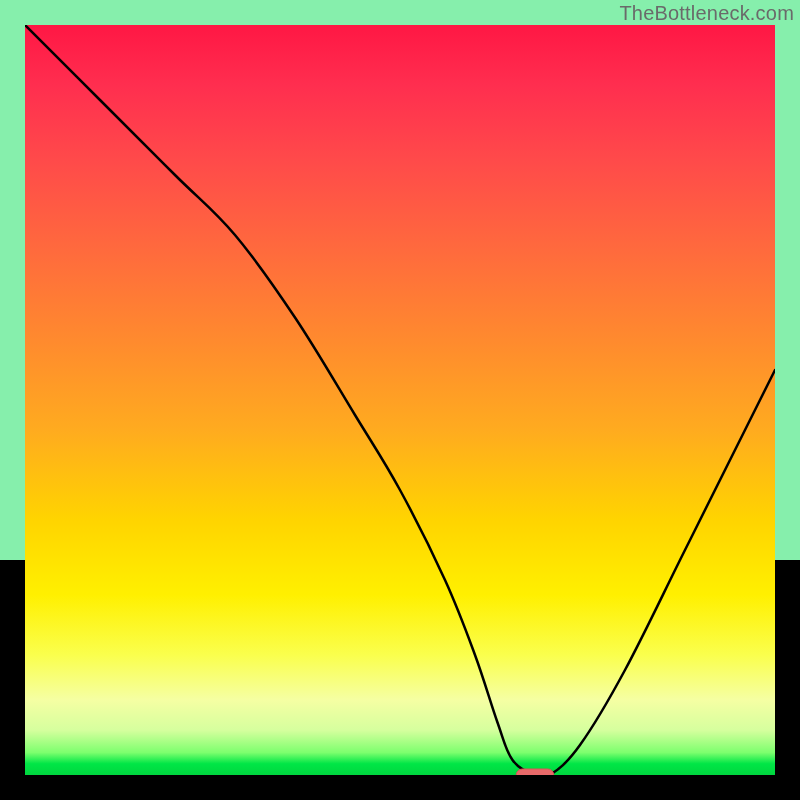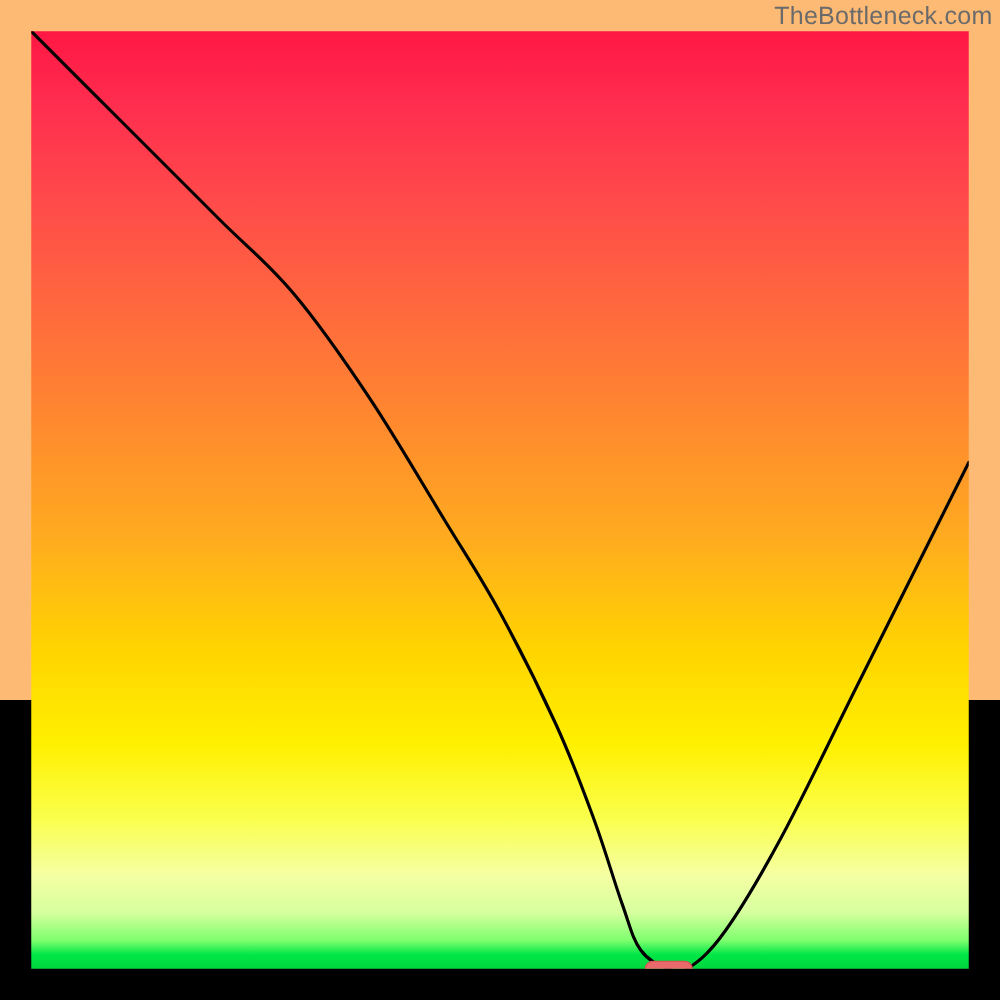--- a/index.html
+++ b/index.html
@@ -8,21 +8,21 @@
     width: 800px;
     height: 800px;
     background: #000;
     overflow: hidden;
     font-family: Arial, Helvetica, sans-serif;
   }
   .frame {
     position: relative;
     width: 800px;
     height: 560px;
-    background: #fdba74;
+    background: #86efac;
   }
   .plot-area {
     position: absolute;
     left: 25px;
     top: 25px;
     width: 750px;
     height: 750px;
     
     background: linear-gradient(to bottom,
       #ff1744 0%,

